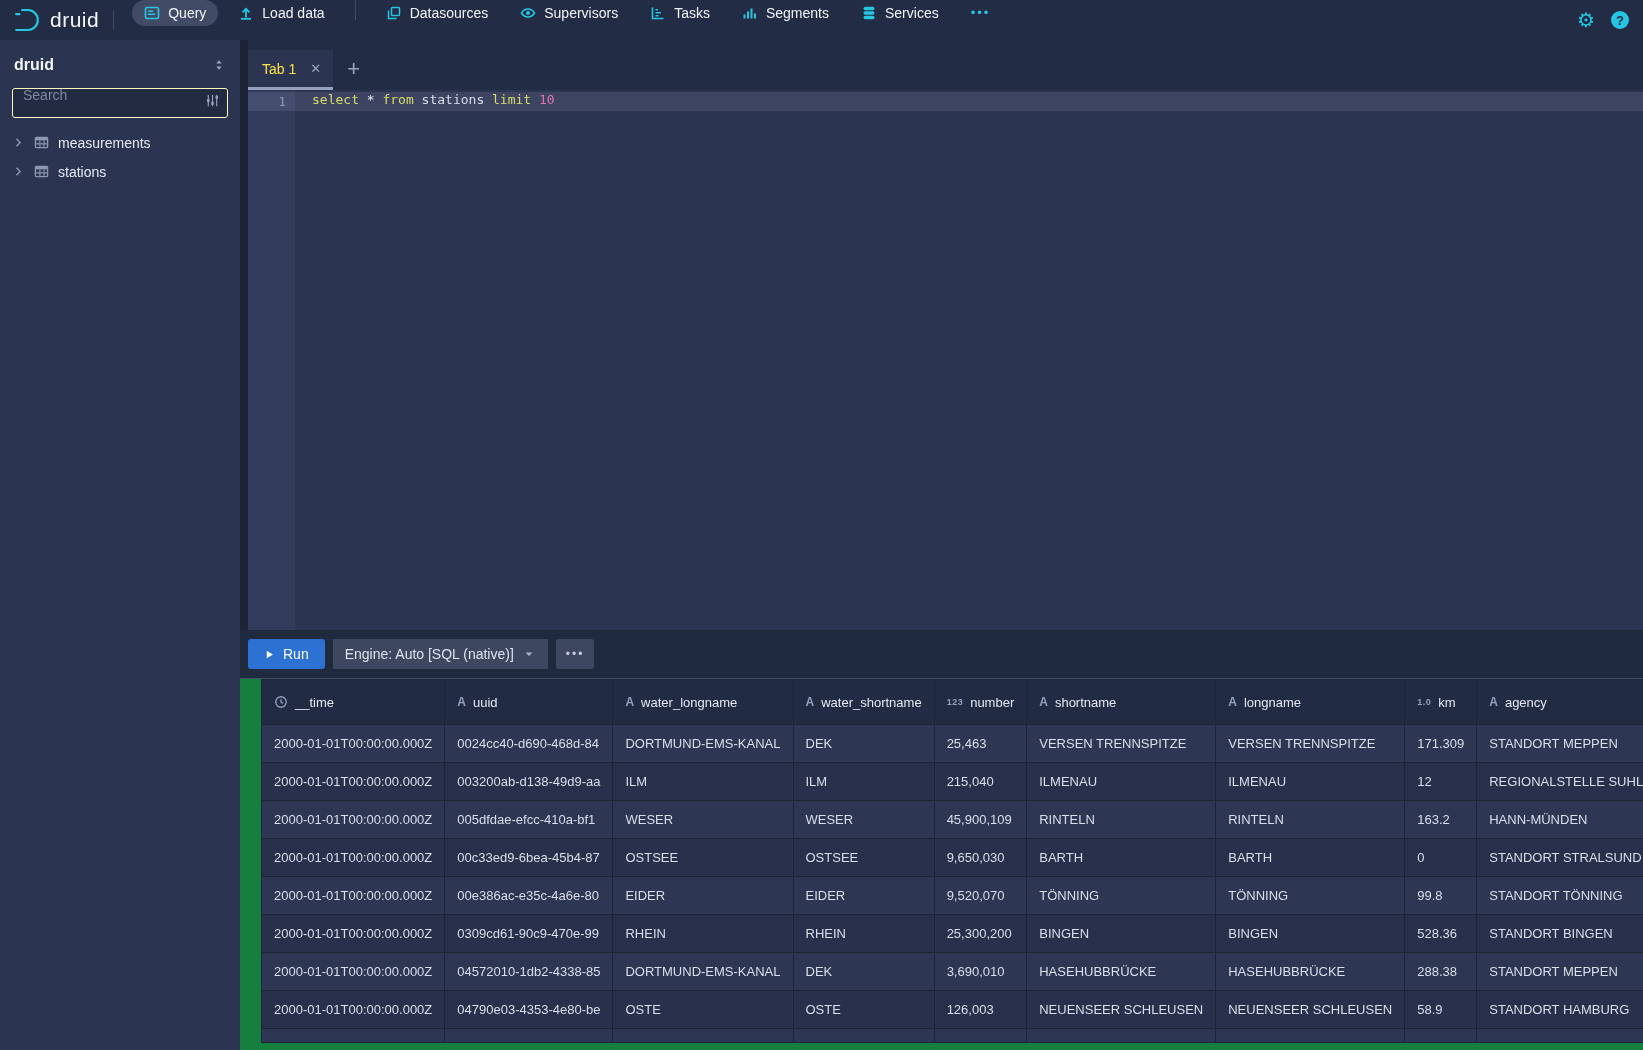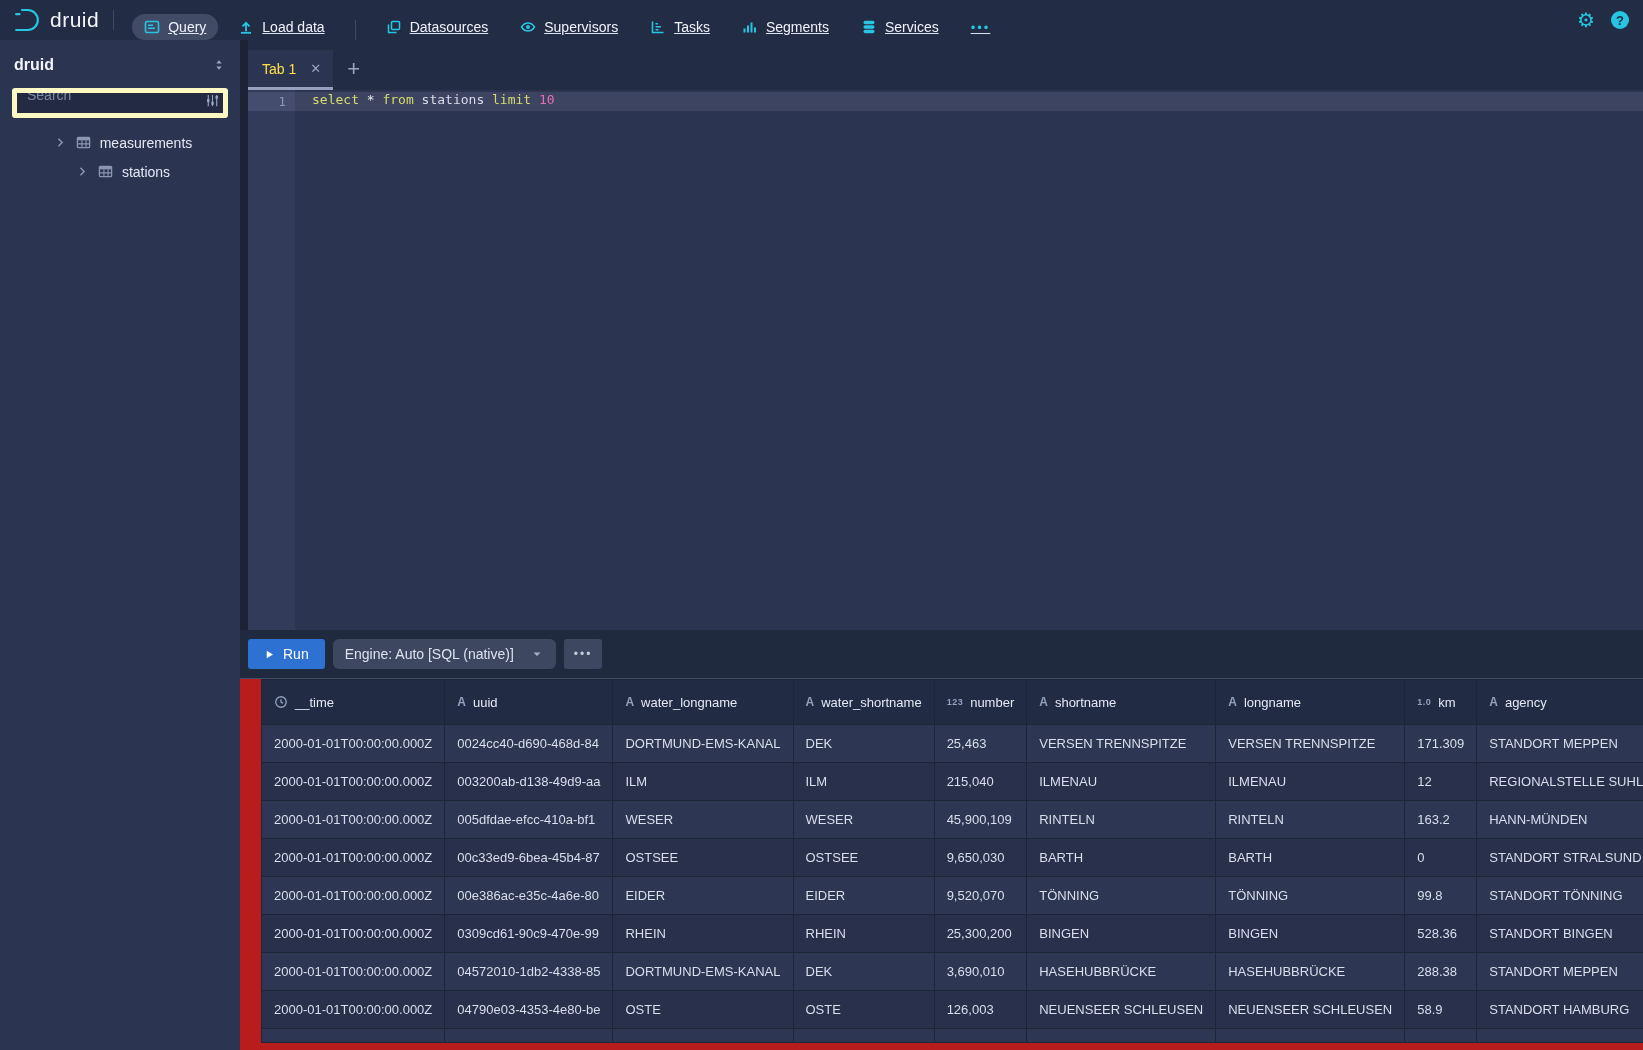--- a/index.html
+++ b/index.html
@@ -7,46 +7,46 @@
     font-family:"Liberation Sans", sans-serif; }
   body { position:relative; color:#dfe5f0; }
 
   
   #navbar { position:absolute; left:0; top:0; width:1643px; height:40px;
     background:#222c44; display:flex; align-items:center; }
   .brand { display:flex; align-items:center; gap:8px; padding-left:12px; }
   .logo { color:var(--accent); display:flex; align-items:center; }
   .brand-text { color:#f4f7fb; font-size:21px; font-weight:500; letter-spacing:.5px; }
   .nav-divider { width:1px; height:20px; background:#3e4964; margin:0 14px; }
-  #nav-items { display:flex; align-items:flex-end; height:40px;text-decoration:underline; }
+  #nav-items { display:flex; align-items:flex-start; height:40px; }
   .nav-item { display:flex; align-items:center; gap:8px; color:#f0f3f9; font-size:14px;
     padding:5px 12px; margin:0 4px; cursor:pointer; border-radius:16px; white-space:nowrap; }
   .nav-item .nicon { color:var(--accent); display:flex; align-items:center; }
   .nav-item.active { background:#414b66; }
   .nav-item.more-item { color:var(--accent); font-size:13px; letter-spacing:2px; }
   .nav-right { margin-left:auto; display:flex; align-items:center; gap:16px; padding-right:14px; }
   .icon-btn { background:none; border:none; cursor:pointer; display:flex; align-items:center; }
   .gear { color:var(--accent); font-size:20px; line-height:1; }
   .help-circle { width:18px; height:18px; border-radius:50%; background:var(--accent);
     color:#222b41; font-size:13px; font-weight:bold; display:flex; align-items:center; justify-content:center; }
 
   
   #sidebar { position:absolute; left:0; top:40px; width:240px; height:1010px; background:#2b3551; }
   .schema-row { display:flex; align-items:center; justify-content:space-between;
     padding:16px 14px 10px 14px; }
   .schema-title { color:#f1f4f9; font-size:16px; font-weight:bold; }
   .sort-icon { color:#9aa5bf; display:flex; }
   .search-wrap { position:relative; margin:2px 12px 10px 12px; }
-  .search-wrap input { width:100%; height:30px; background:#222b41; border:5px solid #fef9c3;
+  .search-wrap input { width:100%; height:30px; background:#222b41; border:1px solid #fef9c3;
     border-radius:3px; color:#dce2ee; font-size:14px; padding:0 32px 16px 10px;
     font-family:"Liberation Sans",sans-serif; }
   .search-wrap input::placeholder { color:#7f89a3; }
   .filter-icon { position:absolute; right:8px; top:7px; color:#9aa5bf; }
   .tree-item { display:flex; align-items:center; gap:9px; height:29px; padding:0 6px 0 12px;
-    cursor:pointer; color:#e3e8f2; font-size:14px;justify-content:center; }
+    cursor:pointer; color:#e3e8f2; font-size:14px; }
   .tree-item .chev { color:#8c96b0; display:flex; }
   .tree-item .ticon { color:#8c96b0; display:flex; }
 
   
   #tabbar { position:absolute; left:248px; top:40px; width:1395px; height:50px; background:#232c45;
     display:flex; align-items:flex-end; }
   .tab { height:40px; background:#2b3450; display:flex; align-items:center; gap:14px;
     padding:0 12px 0 14px; border-bottom:3px solid #97a1bd; cursor:pointer; }
   .tab-label { color:#fde047; font-size:14px; }
   .tab-close { color:#99a3ba; font-size:13px; cursor:pointer; }
@@ -67,34 +67,34 @@
   .tok-number { color:var(--numlit); }
   .tok-plain { color:#d7dce6; }
 
   
   #runbar { position:absolute; left:240px; top:630px; width:1633px; height:48px; background:#202a3f;
     display:flex; align-items:center; }
   .run-btn { margin-left:8px; height:30px; background:var(--runblue); color:#fff; border:none;
     border-radius:3px; font-size:14px; display:flex; align-items:center; gap:8px; padding:0 16px;
     cursor:pointer; font-family:"Liberation Sans",sans-serif; }
   .engine-btn { margin-left:8px; height:30px; background:#3d4760; color:#dde3ee; border:none;
-    border-radius:6px; font-size:14px; display:flex; align-items:center; gap:16px; padding:0 12px;
+    border-radius:0; font-size:14px; display:flex; align-items:center; gap:8px; padding:0 12px;
     cursor:pointer; font-family:"Liberation Sans",sans-serif; }
   .engine-btn .caret { color:#a8b2c7; display:flex; }
   .more-btn { margin-left:8px; height:30px; background:#3d4760; color:#c3cbd9; border:none;
     border-radius:3px; font-size:12px; letter-spacing:2px; padding:0 10px; cursor:pointer; }
   .runbar-right { margin-left:auto; display:flex; align-items:center; gap:16px; padding-right:10px; }
   .status-text { color:#ccd4e2; font-size:14px; }
   .dl-btn { width:22px; height:22px; border-radius:50%; background:#6c7890; border:none;
     display:flex; align-items:center; justify-content:center; cursor:pointer; }
   .x-btn { background:none; border:none; color:#9aa5bb; font-size:15px; cursor:pointer; }
 
   
   #results { position:absolute; left:240px; top:678px; width:1403px; height:372px;
-    background:#b91c1c; border-top:1px solid #434e6a; overflow:hidden; }
+    background:#15803d; border-top:1px solid #434e6a; overflow:hidden; }
   #results table { border-collapse:collapse; table-layout:fixed; margin-left:21px; }
   #results th, #results td { border:1px solid #1d2537; white-space:nowrap; overflow:hidden;
     padding:0 12px; font-size:13px; text-align:left; }
   #results thead th { height:45px; background:#212b43; color:#e4eaf5; font-weight:400; cursor:pointer; }
   #results tbody td { height:38px; color:#d9dfeb; cursor:pointer; }
   #results tbody tr:nth-child(odd) td { background:#2d3653; }
   #results tbody tr:nth-child(even) td { background:#28304c; }
   #results tr.partial td { height:14px; background:#2d3653; }
   .th-inner { display:flex; align-items:center; gap:7px; }
   .type-icon { color:#93a1bd; display:flex; align-items:center; flex:none; }

